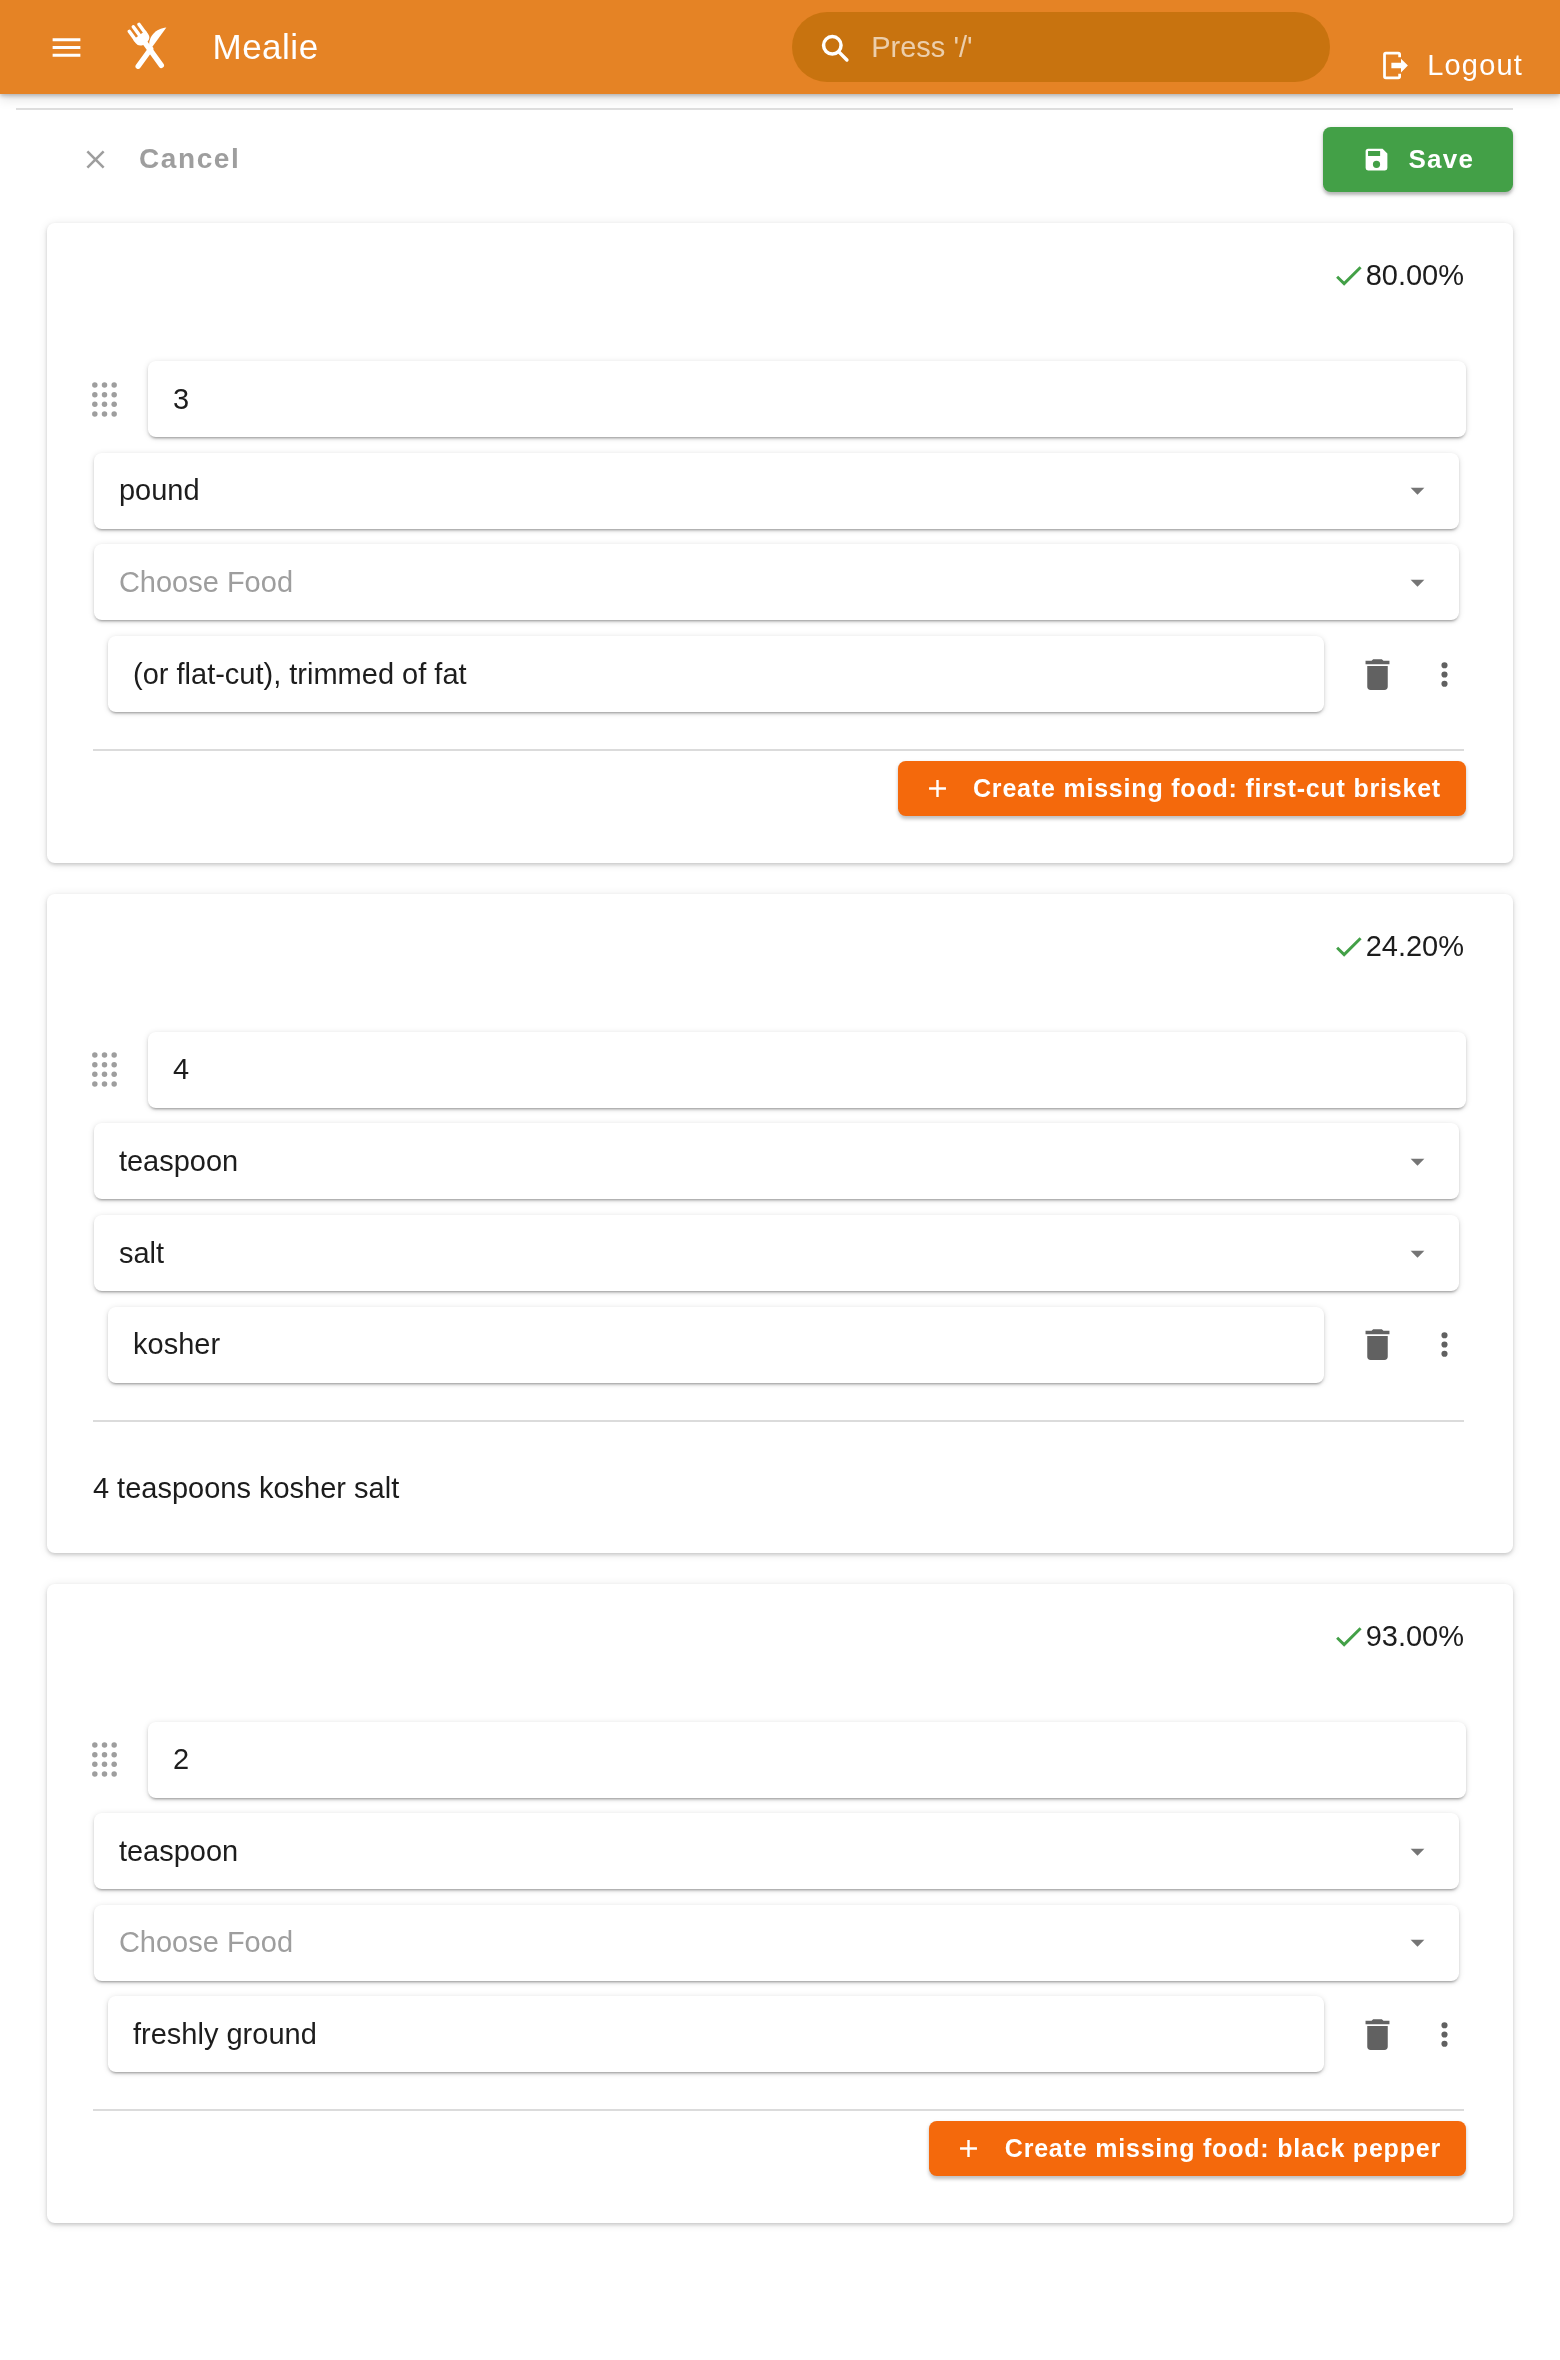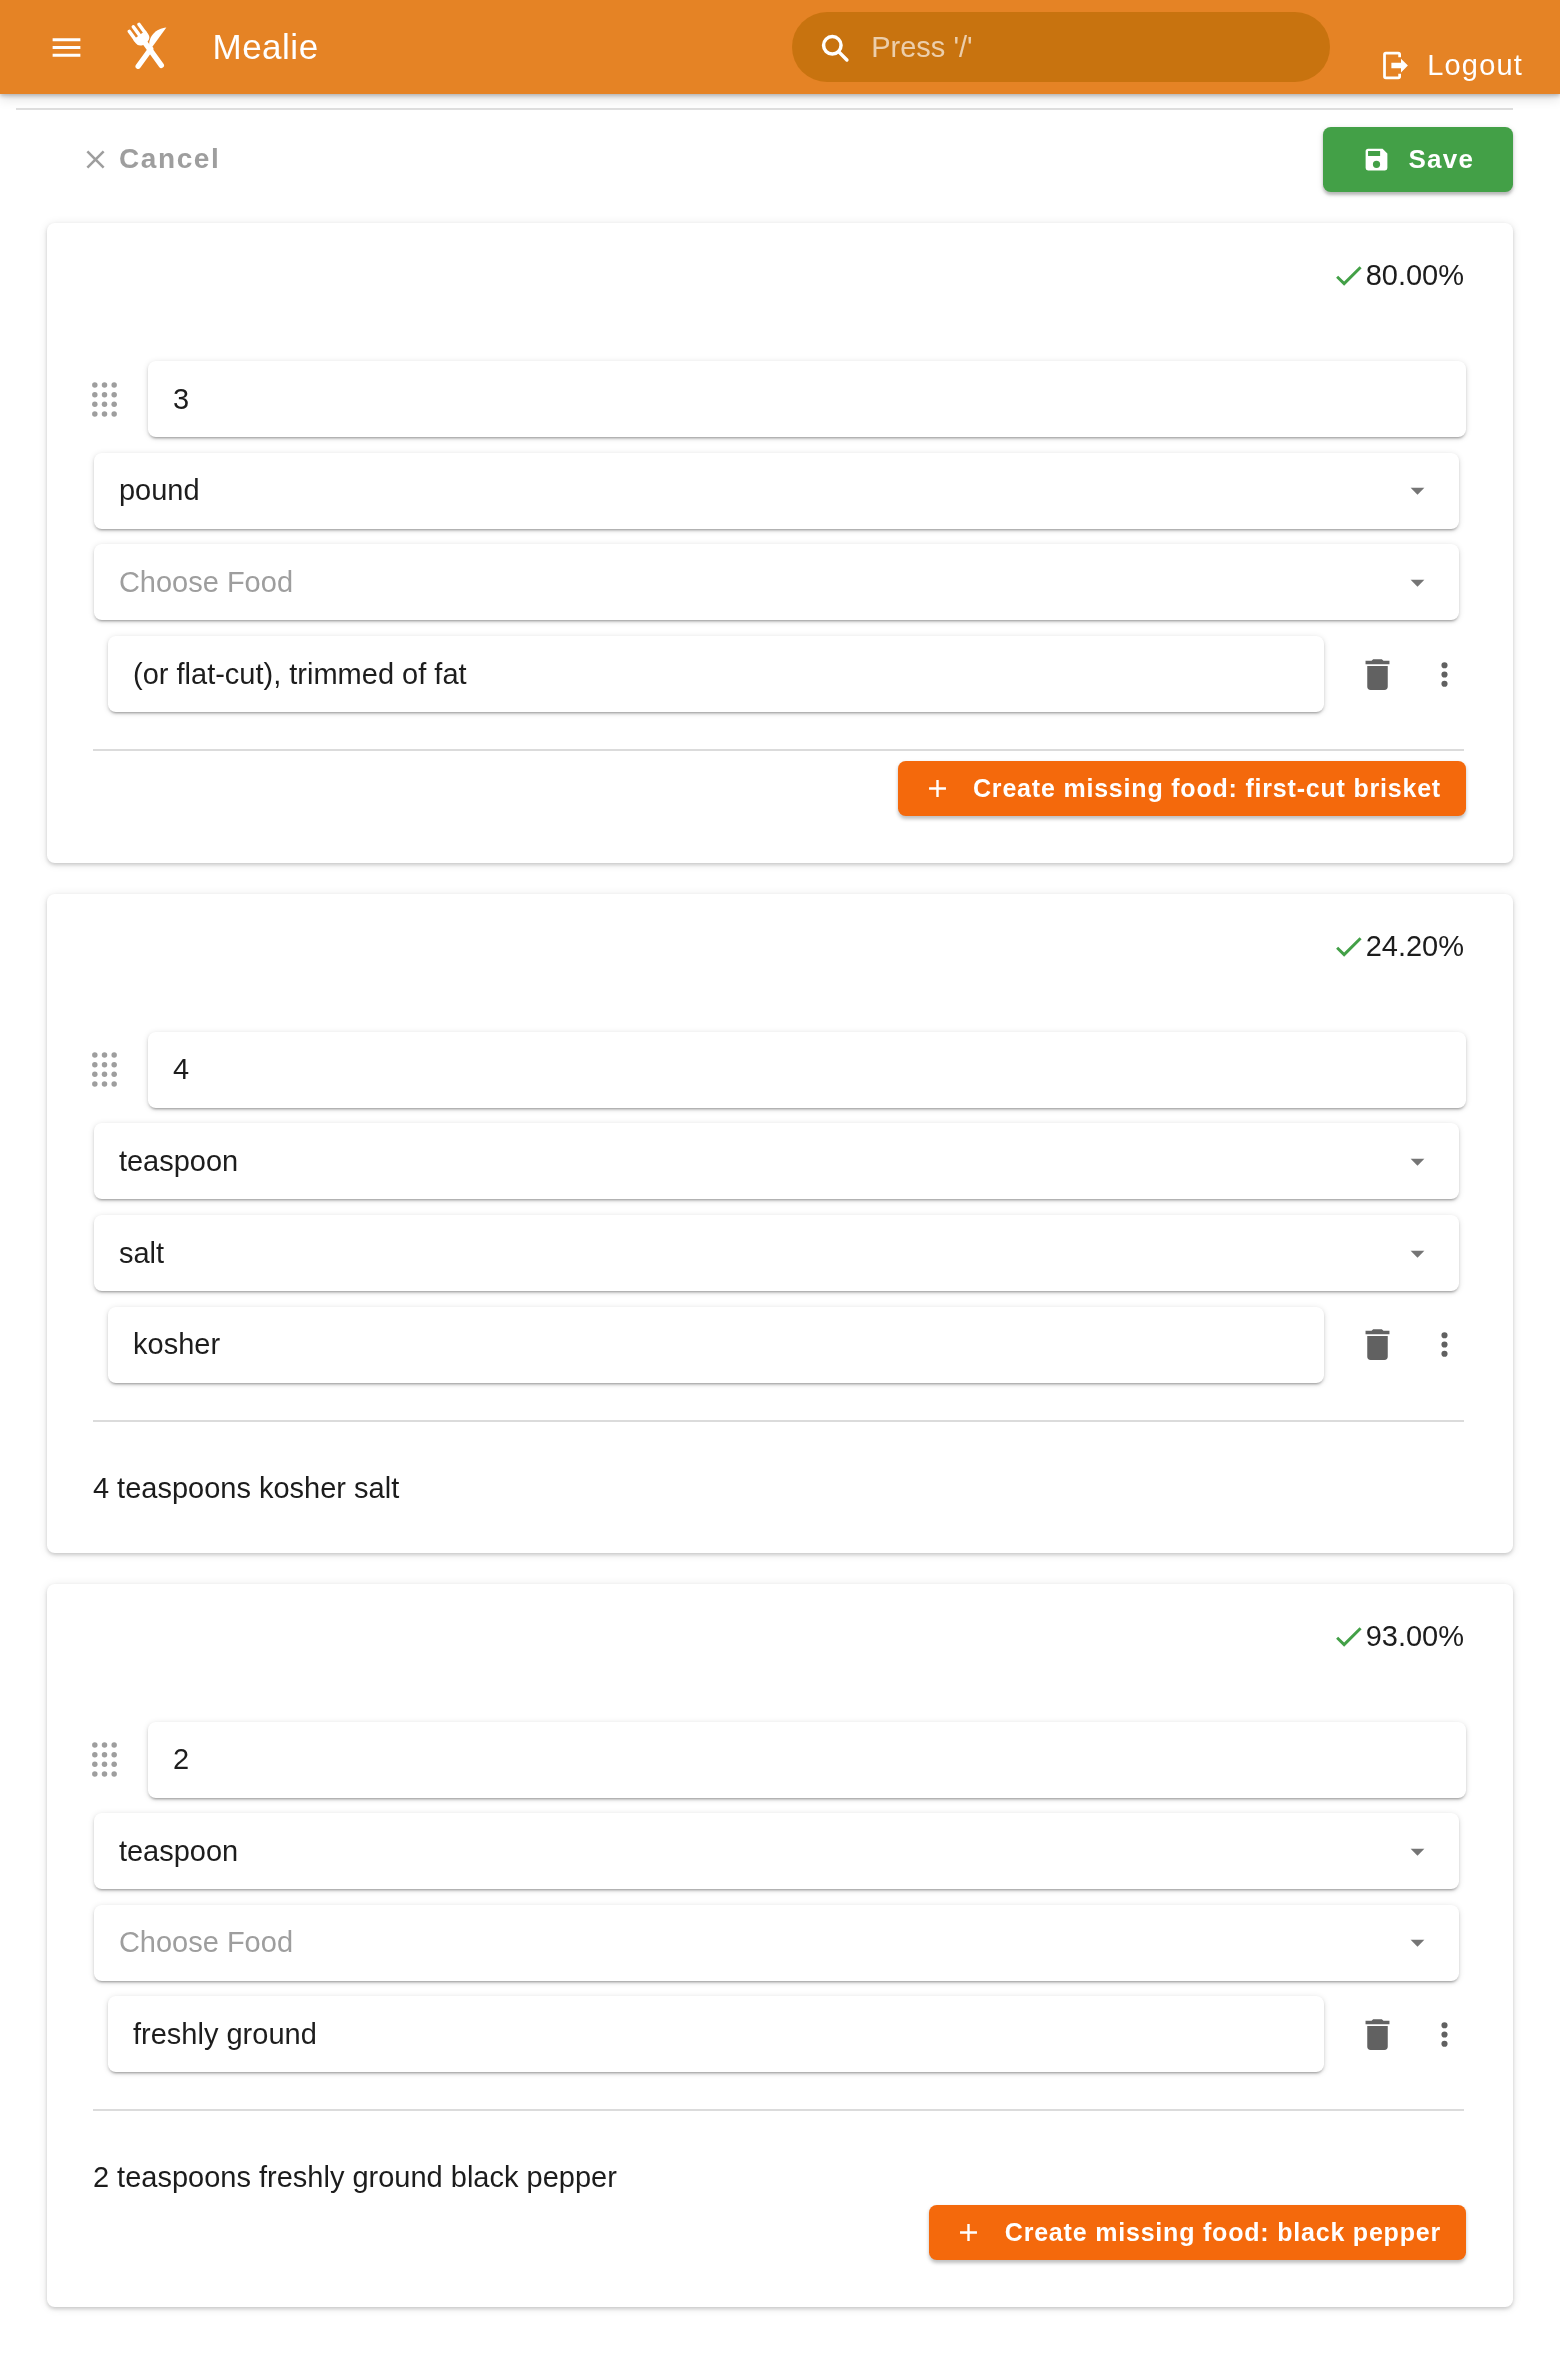--- a/index.html
+++ b/index.html
@@ -18,21 +18,21 @@
   .bar-spacer { flex:1; }
   .search-pill { width:538px; height:70px; border-radius:35px; background:#C8730F;
                  display:flex; align-items:center; padding:0 25px; margin-right:45px; }
   .search-placeholder { color:rgba(255,255,255,.65); font-size:29px; margin-left:19.5px; }
   .logout-btn { display:flex; align-items:center; gap:15.6px; color:#fff; font-size:29px;
                 font-weight:normal; letter-spacing:1.2px; cursor:pointer; padding:7.8px 3.9px;margin-top:36px; }
 
   
   .top-divider { height:2px; background:#DEDEDE; margin:13.7px 47px 0 15.6px; }
   .toolbar { display:flex; align-items:center; margin:16.6px 47px 0 47px; height:66px; }
-  .cancel-btn { display:flex; align-items:center; gap:8px; color:#9E9E9E; font-size:28px;
+  .cancel-btn { display:flex; align-items:center; gap:28px; color:#9E9E9E; font-size:28px;
                 font-weight:bold; letter-spacing:1.6px; padding-left:33px; cursor:pointer; }
   .toolbar-spacer { flex:1; }
   .btn { display:flex; align-items:center; justify-content:center; gap:17.6px; height:65px;
          border:none; border-radius:7.8px; color:#fff; font-size:26px; font-weight:bold;
          letter-spacing:1.2px; cursor:pointer;
          font-family:"Liberation Sans","DejaVu Sans",sans-serif;
          box-shadow:0 2.9px 2.9px rgba(0,0,0,.2), 0 2px 5.9px rgba(0,0,0,.14); }
   .btn-parse { background:#1976D2; width:228px; margin-right:9.8px; }
   .btn-save  { background:#43A047; width:190px; }
 
@@ -341,21 +341,20 @@
             <path fill="#616161" d="M19,4H15.5L14.5,3H9.5L8.5,4H5V6H19M6,19A2,2 0 0,0 8,21H16A2,2 0 0,0 18,19V7H6V19Z"></path>
           </svg>
       </button>
       <button class="icon-btn dots-btn">
         <svg width="37" height="37" viewBox="0 0 24 24">
             <path fill="#616161" d="M12,16A2,2 0 0,1 14,18A2,2 0 0,1 12,20A2,2 0 0,1 10,18A2,2 0 0,1 12,16M12,10A2,2 0 0,1 14,12A2,2 0 0,1 12,14A2,2 0 0,1 10,12A2,2 0 0,1 12,10M12,4A2,2 0 0,1 14,6A2,2 0 0,1 12,8A2,2 0 0,1 10,6A2,2 0 0,1 12,4Z"></path>
           </svg>
       </button>
     </div>
     <div class="card-divider"></div>
-    <p class="original-text">2 teaspoons freshly ground black pepper</p>
     <div class="create-row">
       <button class="btn-create">
         <span>
           <svg width="29" height="29" viewBox="0 0 24 24">
               <path fill="#fff" d="M19,13H13V19H11V13H5V11H11V5H13V11H19V13Z"></path>
             </svg>
         </span>
         <span>Create missing food: black pepper</span>
       </button>
     </div>

